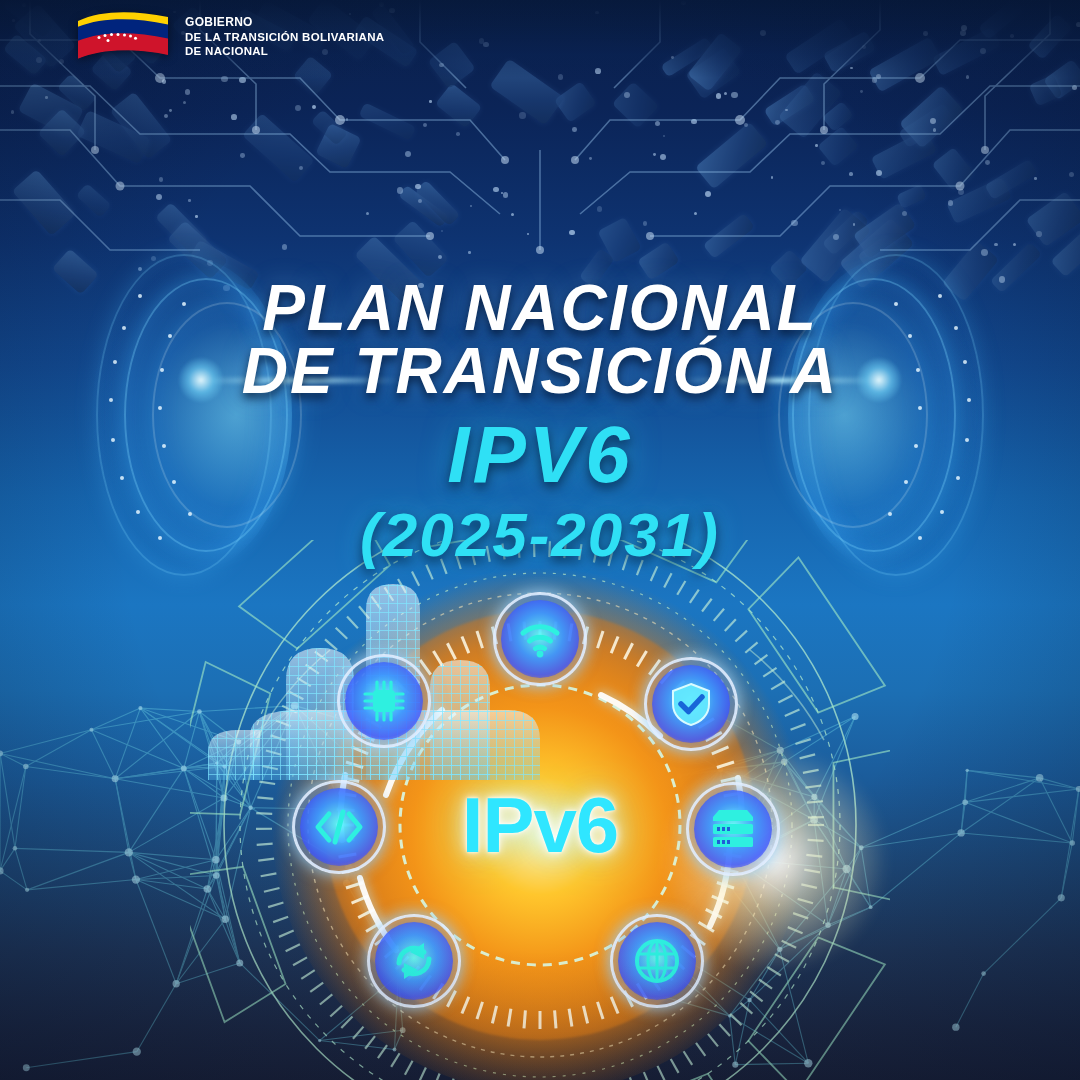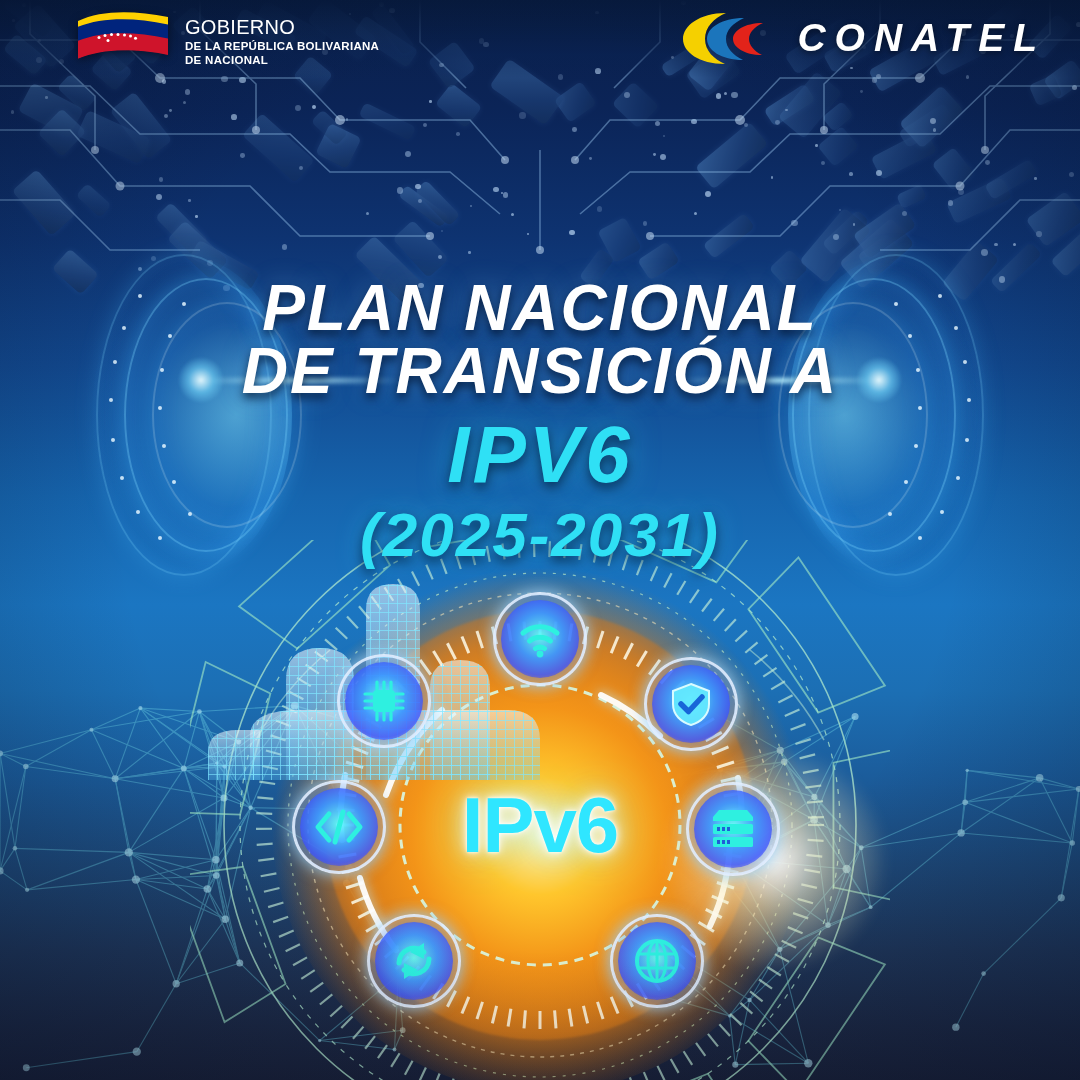--- a/index.html
+++ b/index.html
@@ -58,21 +58,21 @@
   }
 
   
   .mesh{position:absolute;left:0;bottom:0;width:1080px;height:430px;z-index:4;}
 
   
   .header{position:absolute;left:0;top:0;width:1080px;height:80px;z-index:60;}
   .gov{position:absolute;left:75px;top:8px;display:flex;align-items:flex-start;gap:14px;}
   .flag{width:96px;height:58px;position:relative;filter:drop-shadow(0 2px 4px rgba(0,0,0,.5));}
   .govtxt{color:#fff;padding-top:7px;letter-spacing:.3px;line-height:1.22;}
-  .govtxt .l1{font-size:20px;font-weight:normal;}
+  .govtxt .l1{font-size:12px;font-weight:bold;}
   .govtxt .l2,.govtxt .l3{font-size:11.5px;font-weight:bold;}
   .conatel{position:absolute;right:34px;top:10px;display:flex;align-items:center;gap:16px;}
   .conatel .mark{width:100px;height:56px;position:relative;}
   .conatel .wordmark{
     color:#fff;font-size:39px;font-weight:bold;letter-spacing:9px;
     font-style:italic;text-shadow:0 2px 6px rgba(0,0,0,.45);
   }
 
   
   .titlewrap{position:absolute;left:0;top:278px;width:1080px;text-align:center;z-index:30;}
@@ -459,33 +459,25 @@
               <circle cx="43" cy="26.4" r="1.5"></circle>
             <circle cx="49.5" cy="26.9" r="1.5"></circle>
               <circle cx="55.5" cy="28.1" r="1.5"></circle>
             <circle cx="60.5" cy="30.2" r="1.5"></circle>
               <circle cx="33" cy="32.6" r="1.5"></circle>
           </g>
         </g>
       </svg>
       <div class="govtxt">
         <div class="l1">GOBIERNO</div>
-        <div class="l2">DE LA REPÚBLICA BOLIVARIANA</div>
+        <div class="l2">DE LA TRANSICIÓN BOLIVARIANA</div>
         <div class="l3">DE NACIONAL</div>
       </div>
     </div>
 
-    <div class="conatel">
-      <svg class="mark" viewBox="0 0 100 56">
-        <path d="M45,3 C18,3 2,16 2,29 C2,42 18,54 44,54 C33,49 24,41 24,29 C24,17 33,8 45,3 Z" fill="#F5D000"></path>
-        <path d="M63,8 C40,8 26,18 26,29 C26,40 40,50 62,50 C52,45 45,38 45,29 C45,20 52,13 63,8 Z" fill="#1B75BC"></path>
-        <path d="M82,13 C63,13 52,21 52,29 C52,37 63,45 81,45 C73,41 68,35 68,29 C68,23 73,17 82,13 Z" fill="#E2231A"></path>
-      </svg>
-      <div class="wordmark">CONATEL</div>
-    </div>
 
   </div>
 
   <div class="titlewrap">
     <div class="tline t1">PLAN NACIONAL</div>
     <div class="tline t2">DE TRANSICIÓN A</div>
     <div class="t3">IPV6</div>
     <div class="t4">(2025-2031)</div>
   </div>
 

